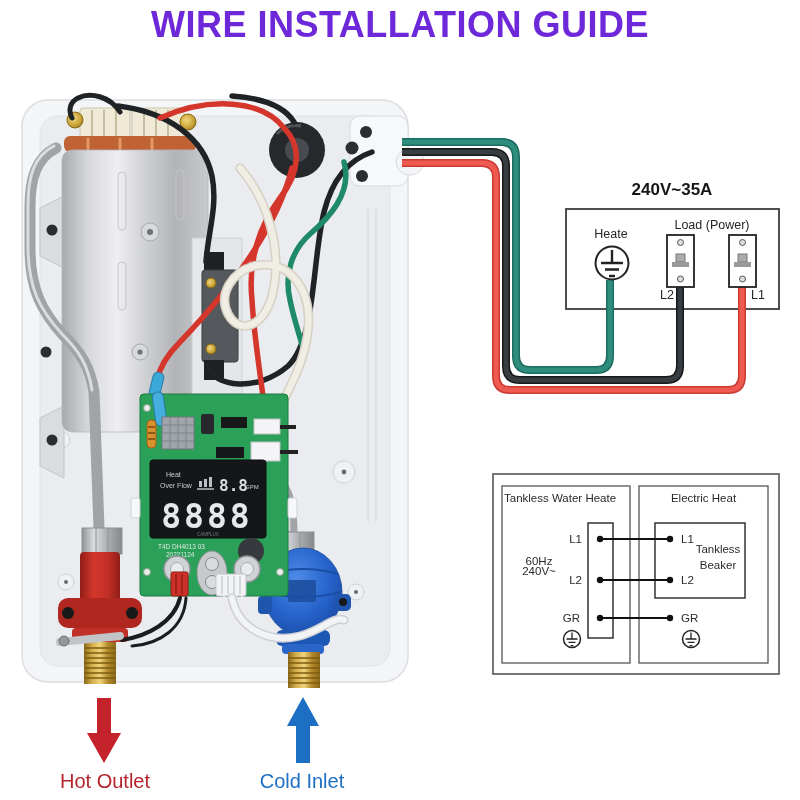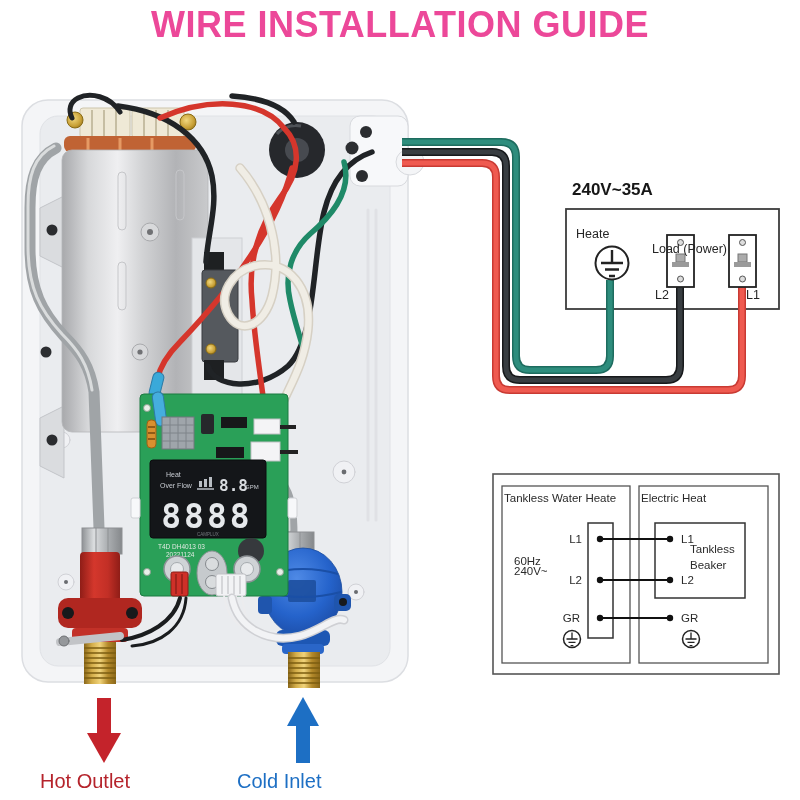--- a/index.html
+++ b/index.html
@@ -1,23 +1,23 @@
 <!DOCTYPE html>
 <html><head>
 <meta charset="utf-8">
 <style>
   html,body{margin:0;padding:0;background:#fff;}
   #stage{position:relative;width:800px;height:800px;background:#ffffff;overflow:hidden;
          font-family:"Liberation Sans", sans-serif;color:#222;}
   #artwork{position:absolute;left:0;top:0;width:800px;height:800px;}
   .lbl{position:absolute;line-height:1.05;white-space:nowrap;}
-  .ctr{text-align:left;}
+  .ctr{text-align:center;}
   .rt{text-align:right;}
   #title{left:0;top:6px;width:800px;text-align:center;font-size:36px;font-weight:800;
-         letter-spacing:0.5px;color:#ec4899;}
+         letter-spacing:0.5px;color:#6d28d9;}
   .diag{font-size:12.5px;color:#252525;}
   .rating{font-size:17px;font-weight:700;color:#171717;}
   .schem{font-size:11.5px;color:#2a2a2a;}
   .legend{font-size:20px;font-weight:500;}
   #hot-label{color:#b5232b;}
   #cold-label{color:#1d6fc4;}
 </style>
 </head>
 <body>
 
@@ -310,21 +310,21 @@
       <polygon points="287,726 319,726 303,697"></polygon>
       <rect x="296" y="725" width="14" height="38"></rect>
     </g>
   </g>
 </svg>
 
 <div id="title" class="lbl">WIRE INSTALLATION GUIDE</div>
 
 <div class="lbl rating ctr" style="left:572px;top:181px;width:200px;">240V~35A</div>
 <div class="lbl diag ctr" style="left:576px;top:228px;width:70px;">Heate</div>
-<div class="lbl diag ctr" style="left:652px;top:219px;width:120px;margin-top:24px;">Load (Power)</div>
+<div class="lbl diag ctr" style="left:652px;top:219px;width:120px;">Load (Power)</div>
 <div class="lbl diag ctr" style="left:655px;top:289px;width:24px;">L2</div>
 <div class="lbl diag ctr" style="left:746px;top:289px;width:24px;">L1</div>
 
 <div class="lbl schem ctr" style="left:504px;top:492px;width:100px;">Tankless Water Heate</div>
 <div class="lbl schem ctr" style="left:641px;top:492px;width:125px;">Electric Heat</div>
 <div class="lbl schem ctr" style="left:514px;top:565px;width:50px;">240V~</div>
 <div class="lbl schem ctr" style="left:514px;top:555px;width:50px;">60Hz</div>
 <div class="lbl schem rt" style="left:558px;top:533px;width:24px;">L1</div>
 <div class="lbl schem rt" style="left:558px;top:574px;width:24px;">L2</div>
 <div class="lbl schem rt" style="left:556px;top:612px;width:24px;">GR</div>

